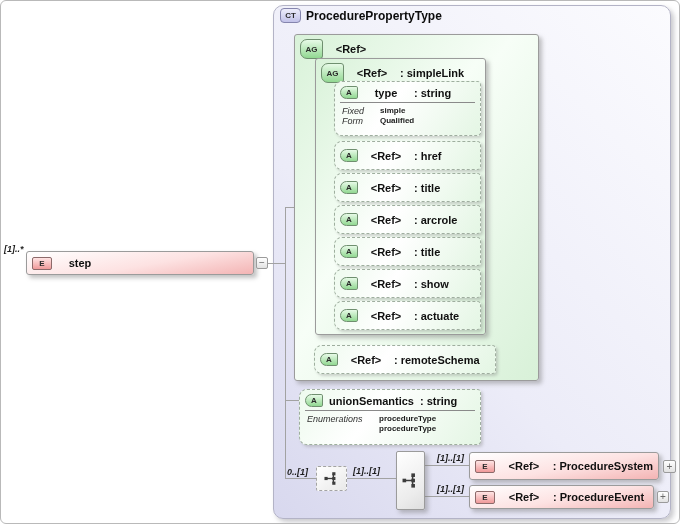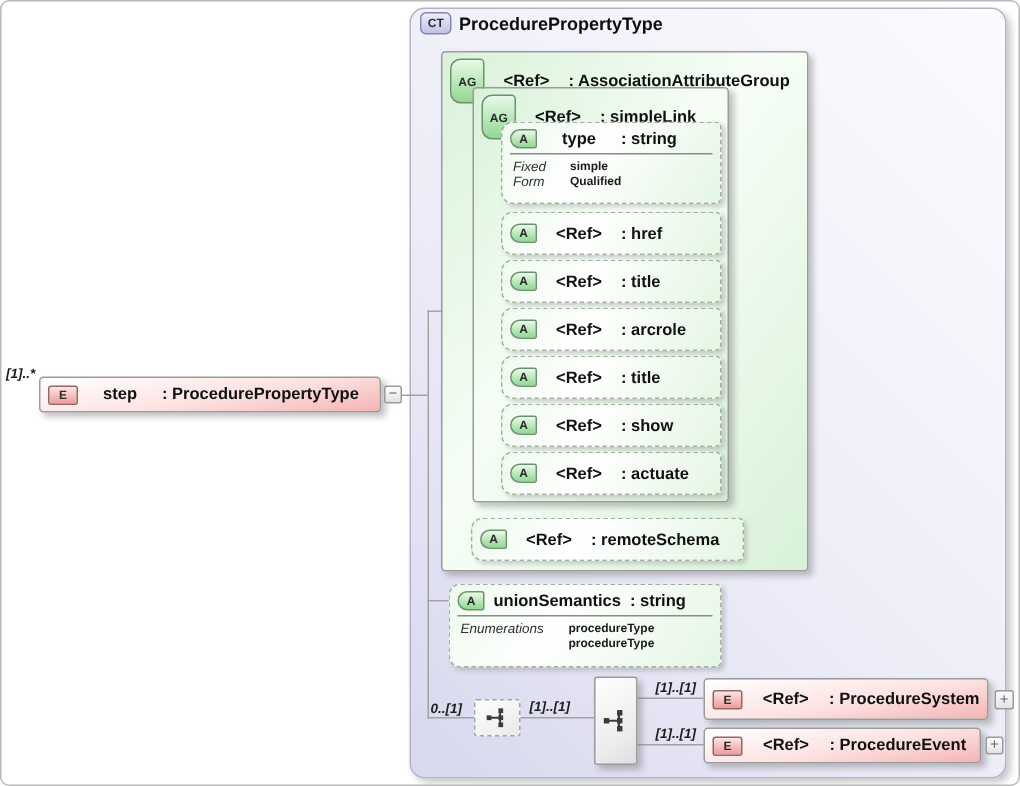--- a/index.html
+++ b/index.html
@@ -31,21 +31,21 @@
   .name{display:inline-block;font-weight:bold;font-size:11px;color:#101010;width:44px;white-space:nowrap;text-align:center;}
   .name-auto{display:inline-block;font-weight:bold;font-size:11px;color:#101010;white-space:nowrap;}
   .type{font-weight:bold;font-size:11px;color:#101010;white-space:nowrap;}
   
   .badge{display:inline-flex;align-items:center;justify-content:center;flex:none;
          font-size:8px;font-weight:bold;color:#2a2a2a;box-sizing:border-box;}
   .b-e{width:20px;height:13px;background:linear-gradient(#ffe4e4,#f09a9a);
        border:1px solid #8d6a6a;border-radius:2px;}
   .b-a{width:18px;height:13px;background:linear-gradient(#e7fae7,#92d892);
        border:1px solid #6f8f6f;border-radius:7px 2px 2px 7px;}
-  .b-ag{width:23px;height:30px;background:linear-gradient(#e7fae7,#92d892);
+  .b-ag{width:23px;height:20px;background:linear-gradient(#e7fae7,#92d892);
         border:1px solid #6f8f6f;border-radius:7px 3px 3px 7px;text-align:center;}
   .b-ct{width:21px;height:15px;background:linear-gradient(#ededfb,#c2c2e8);
         border:1px solid #8585ad;border-radius:4px;}
   
   .card{position:absolute;font-size:9px;font-weight:bold;font-style:italic;color:#1c1c1c;white-space:nowrap;}
   
   .sep{border-top:1px solid #8a8a8a;margin:3px 5px 0 5px;}
   .facets{display:grid;grid-template-columns:32px auto;column-gap:6px;row-gap:0;padding:3px 5px 0 7px;}
   .flabel{font-size:9px;font-style:italic;color:#303030;}
   .fvalue{font-size:8px;font-weight:bold;color:#1a1a1a;line-height:10px;}
@@ -86,30 +86,28 @@
   <div class="lh" style="left:284px;top:477px;width:31px;"></div>
   <div class="lh" style="left:346px;top:477px;width:49px;"></div>
   <div class="lh" style="left:424px;top:464px;width:44px;"></div>
   <div class="lh" style="left:424px;top:495px;width:44px;"></div>
 
   <span class="card" style="left:3px;top:243px;">[1]..*</span>
   <div class="node pink" style="left:25px;top:250px;width:228px;height:24px;">
     <div class="row">
       <span class="badge b-e">E</span>
       <span class="name">step</span>
-      <span class="type">: ProcedurePropertyType</span>
     </div>
   </div>
   <div class="toggle" style="left:255px;top:256px;width:12px;height:12px;">−</div>
 
   <div class="node green" style="left:293px;top:33px;width:245px;height:347px;">
     <div class="trow">
       <span class="badge b-ag">AG</span>
       <span class="name">&lt;Ref&gt;</span>
-      <span class="type">: AssociationAttributeGroup</span>
     </div>
   </div>
 
   <div class="node green" style="left:314px;top:57px;width:171px;height:277px;">
     <div class="trow">
       <span class="badge b-ag">AG</span>
       <span class="name">&lt;Ref&gt;</span>
       <span class="type">: simpleLink</span>
     </div>
   </div>

